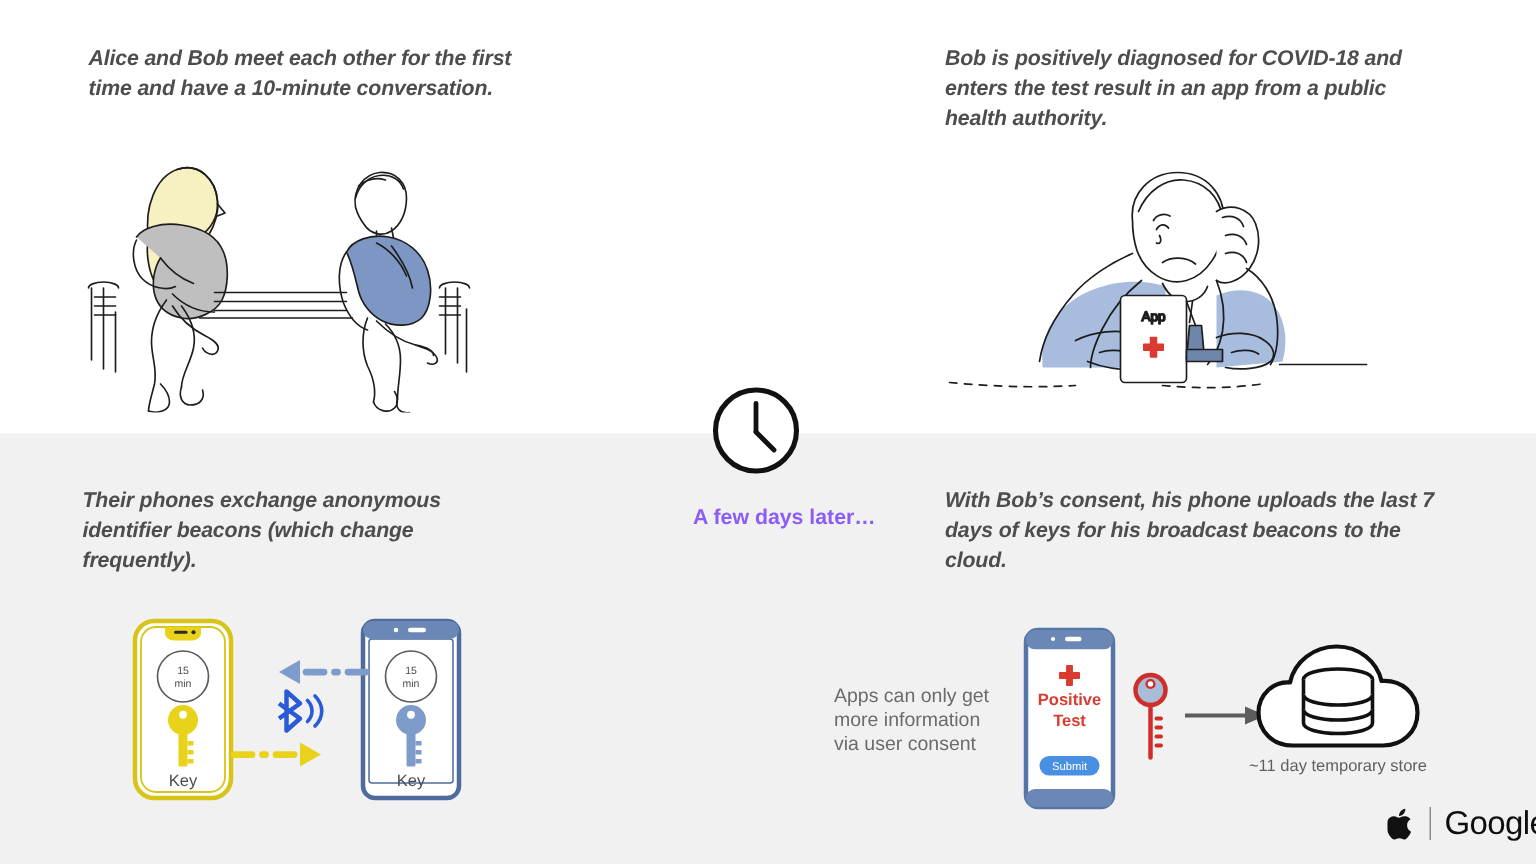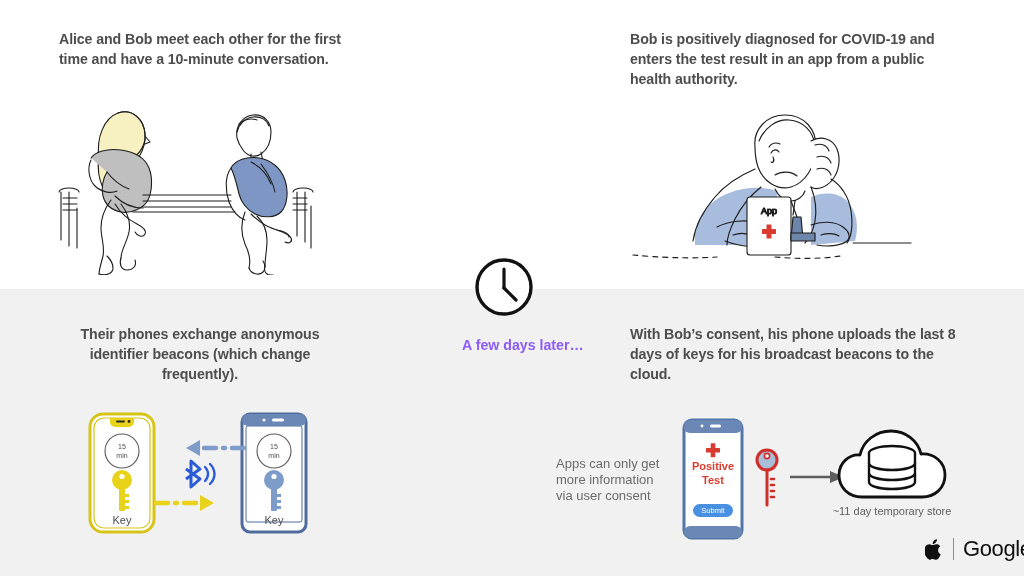--- a/index.html
+++ b/index.html
@@ -27,20 +27,21 @@
     height: 287px;
     background: #f1f1f1;
   }
   .headline {
     position: absolute;
     font-weight: bold;
     font-size: 14.2px;
     line-height: 20px;
     color: #4d4d4d;
     letter-spacing: -0.1px;
+    font-style: italic;
   }
   .smalltext {
     position: absolute;
     font-size: 13px;
     line-height: 16px;
     color: #6b6b6b;
   }
   .caption {
     position: absolute;
     font-size: 11px;
@@ -142,21 +143,21 @@
       <path d="M210 166 C208 172 212 176 218 175"></path>
       <path d="M196 114 C204 122 214 128 222 130 C228 131 234 133 234 137"></path>
       <path d="M222 130 C228 132 234 134 236 138 C238 142 234 144 230 142"></path>
 
       <path d="M238 98 L252 98 M238 104 L252 104 M238 110 L252 110"></path>
       <path d="M242 92 L242 136 M250 92 L250 142 M256 106 L256 148"></path>
       <path d="M238 92 C238 90 242 88 248 88 C254 88 258 90 258 92"></path>
     </g>
   </svg>
 
-  <div class="headline" style="left:630px; top:29px; width:330px;">Bob is positively diagnosed for COVID-19 and enters the test result in an app from a public health authority.</div>
+  <div class="headline" style="left:630px; top:29px; width:330px;">Bob is positively diagnosed for COVID-18 and enters the test result in an app from a public health authority.</div>
 
   <svg class="art" style="left:625px; top:105px;" width="290" height="160" viewBox="0 0 290 160">
     <g fill="none" stroke="#1d1d1d" stroke-width="1.15" stroke-linecap="round" stroke-linejoin="round">
 
       <path d="M70 136 C68 116 82 96 104 88 C122 81 140 82 152 86
                L152 140 L70 140 Z" fill="#a8bcdd" stroke="none"></path>
       <path d="M186 92 C200 86 214 88 222 96 C232 106 234 122 230 136
                L186 140 Z" fill="#a8bcdd" stroke="none"></path>
       <path d="M118 100 C132 94 146 94 156 100 L156 140 L118 140 Z" fill="#a8bcdd" stroke="none"></path>
 
@@ -211,21 +212,21 @@
   </svg>
 
   <svg class="art" style="left:473px; top:256px;" width="62" height="62" viewBox="0 0 62 62">
     <circle cx="31" cy="31" r="27" fill="#ffffff" stroke="#111111" stroke-width="3.4"></circle>
     <path d="M31 13 L31 32" stroke="#111111" stroke-width="3.2" stroke-linecap="round"></path>
     <path d="M31 32 L43 44" stroke="#111111" stroke-width="3.2" stroke-linecap="round"></path>
   </svg>
 
   <div class="label-bold" style="left:436px; top:337px; width:140px; text-align:left;">A few days later…</div>
 
-  <div class="headline" style="left:55px; top:324px; width:290px;text-align:center;">Their phones exchange anonymous identifier beacons (which change frequently).</div>
+  <div class="headline" style="left:55px; top:324px; width:290px;">Their phones exchange anonymous identifier beacons (which change frequently).</div>
 
   <svg class="art" style="left:88px; top:412px;" width="68" height="122" viewBox="0 0 68 122">
     <rect x="2" y="2" width="64" height="118" rx="13" fill="#ffffff" stroke="#d8c418" stroke-width="3"></rect>
     <rect x="6" y="6" width="56" height="110" rx="10" fill="#ffffff" stroke="#d8c418" stroke-width="1.2"></rect>
     <path d="M22 6 L46 6 L46 10 C46 13 43 15 40 15 L28 15 C25 15 22 13 22 10 Z" fill="#e8d21a"></path>
     <rect x="28" y="8.5" width="9" height="2" rx="1" fill="#2b2b2b"></rect>
     <circle cx="41" cy="9.5" r="1.4" fill="#2b2b2b"></circle>
     <circle cx="34" cy="39" r="17" fill="#ffffff" stroke="#5b5b5b" stroke-width="1.1"></circle>
     <text class="minword" x="34" y="37" text-anchor="middle">15</text>
     <text class="minword" x="34" y="46" text-anchor="middle">min</text>
@@ -269,21 +270,21 @@
       <path d="M4 78 L60 78" stroke="#e8d21a" stroke-width="4.5" stroke-linecap="round" stroke-dasharray="12 7 2 7"></path>
       <path d="M62 78 L48 70 L48 86 Z" fill="#e8d21a"></path>
     </g>
     <g fill="#2a5ad6">
       <path d="M39 36 L39 62 L48 54 L34 44 M39 62 L39 36 L48 44 L34 54" fill="none" stroke="#2a5ad6" stroke-width="3" stroke-linejoin="round"></path>
       <path d="M53 42 C57 46 57 52 53 56" fill="none" stroke="#2a5ad6" stroke-width="2.4" stroke-linecap="round"></path>
       <path d="M58 39 C64 45 64 53 58 59" fill="none" stroke="#2a5ad6" stroke-width="2.4" stroke-linecap="round"></path>
     </g>
   </svg>
 
-  <div class="headline" style="left:630px; top:324px; width:330px;">With Bob’s consent, his phone uploads the last 8 days of keys for his broadcast beacons to the cloud.</div>
+  <div class="headline" style="left:630px; top:324px; width:330px;">With Bob’s consent, his phone uploads the last 7 days of keys for his broadcast beacons to the cloud.</div>
 
   <div class="smalltext" style="left:556px; top:456px; width:112px;">Apps can only get more information via user consent</div>
 
   <svg class="art" style="left:682px; top:418px;" width="62" height="122" viewBox="0 0 62 122">
     <rect x="2" y="2" width="58" height="118" rx="8" fill="#ffffff" stroke="#5375a8" stroke-width="3"></rect>
     <rect x="2" y="2" width="58" height="13" rx="6" fill="#6b87b5" stroke="none"></rect>
     <rect x="2" y="108" width="58" height="12" rx="6" fill="#6b87b5" stroke="none"></rect>
     <circle cx="20" cy="8" r="1.4" fill="#ffffff"></circle>
     <rect x="28" y="6.5" width="11" height="3" rx="1.5" fill="#ffffff"></rect>
     <rect x="6" y="15" width="50" height="93" fill="#ffffff"></rect>

